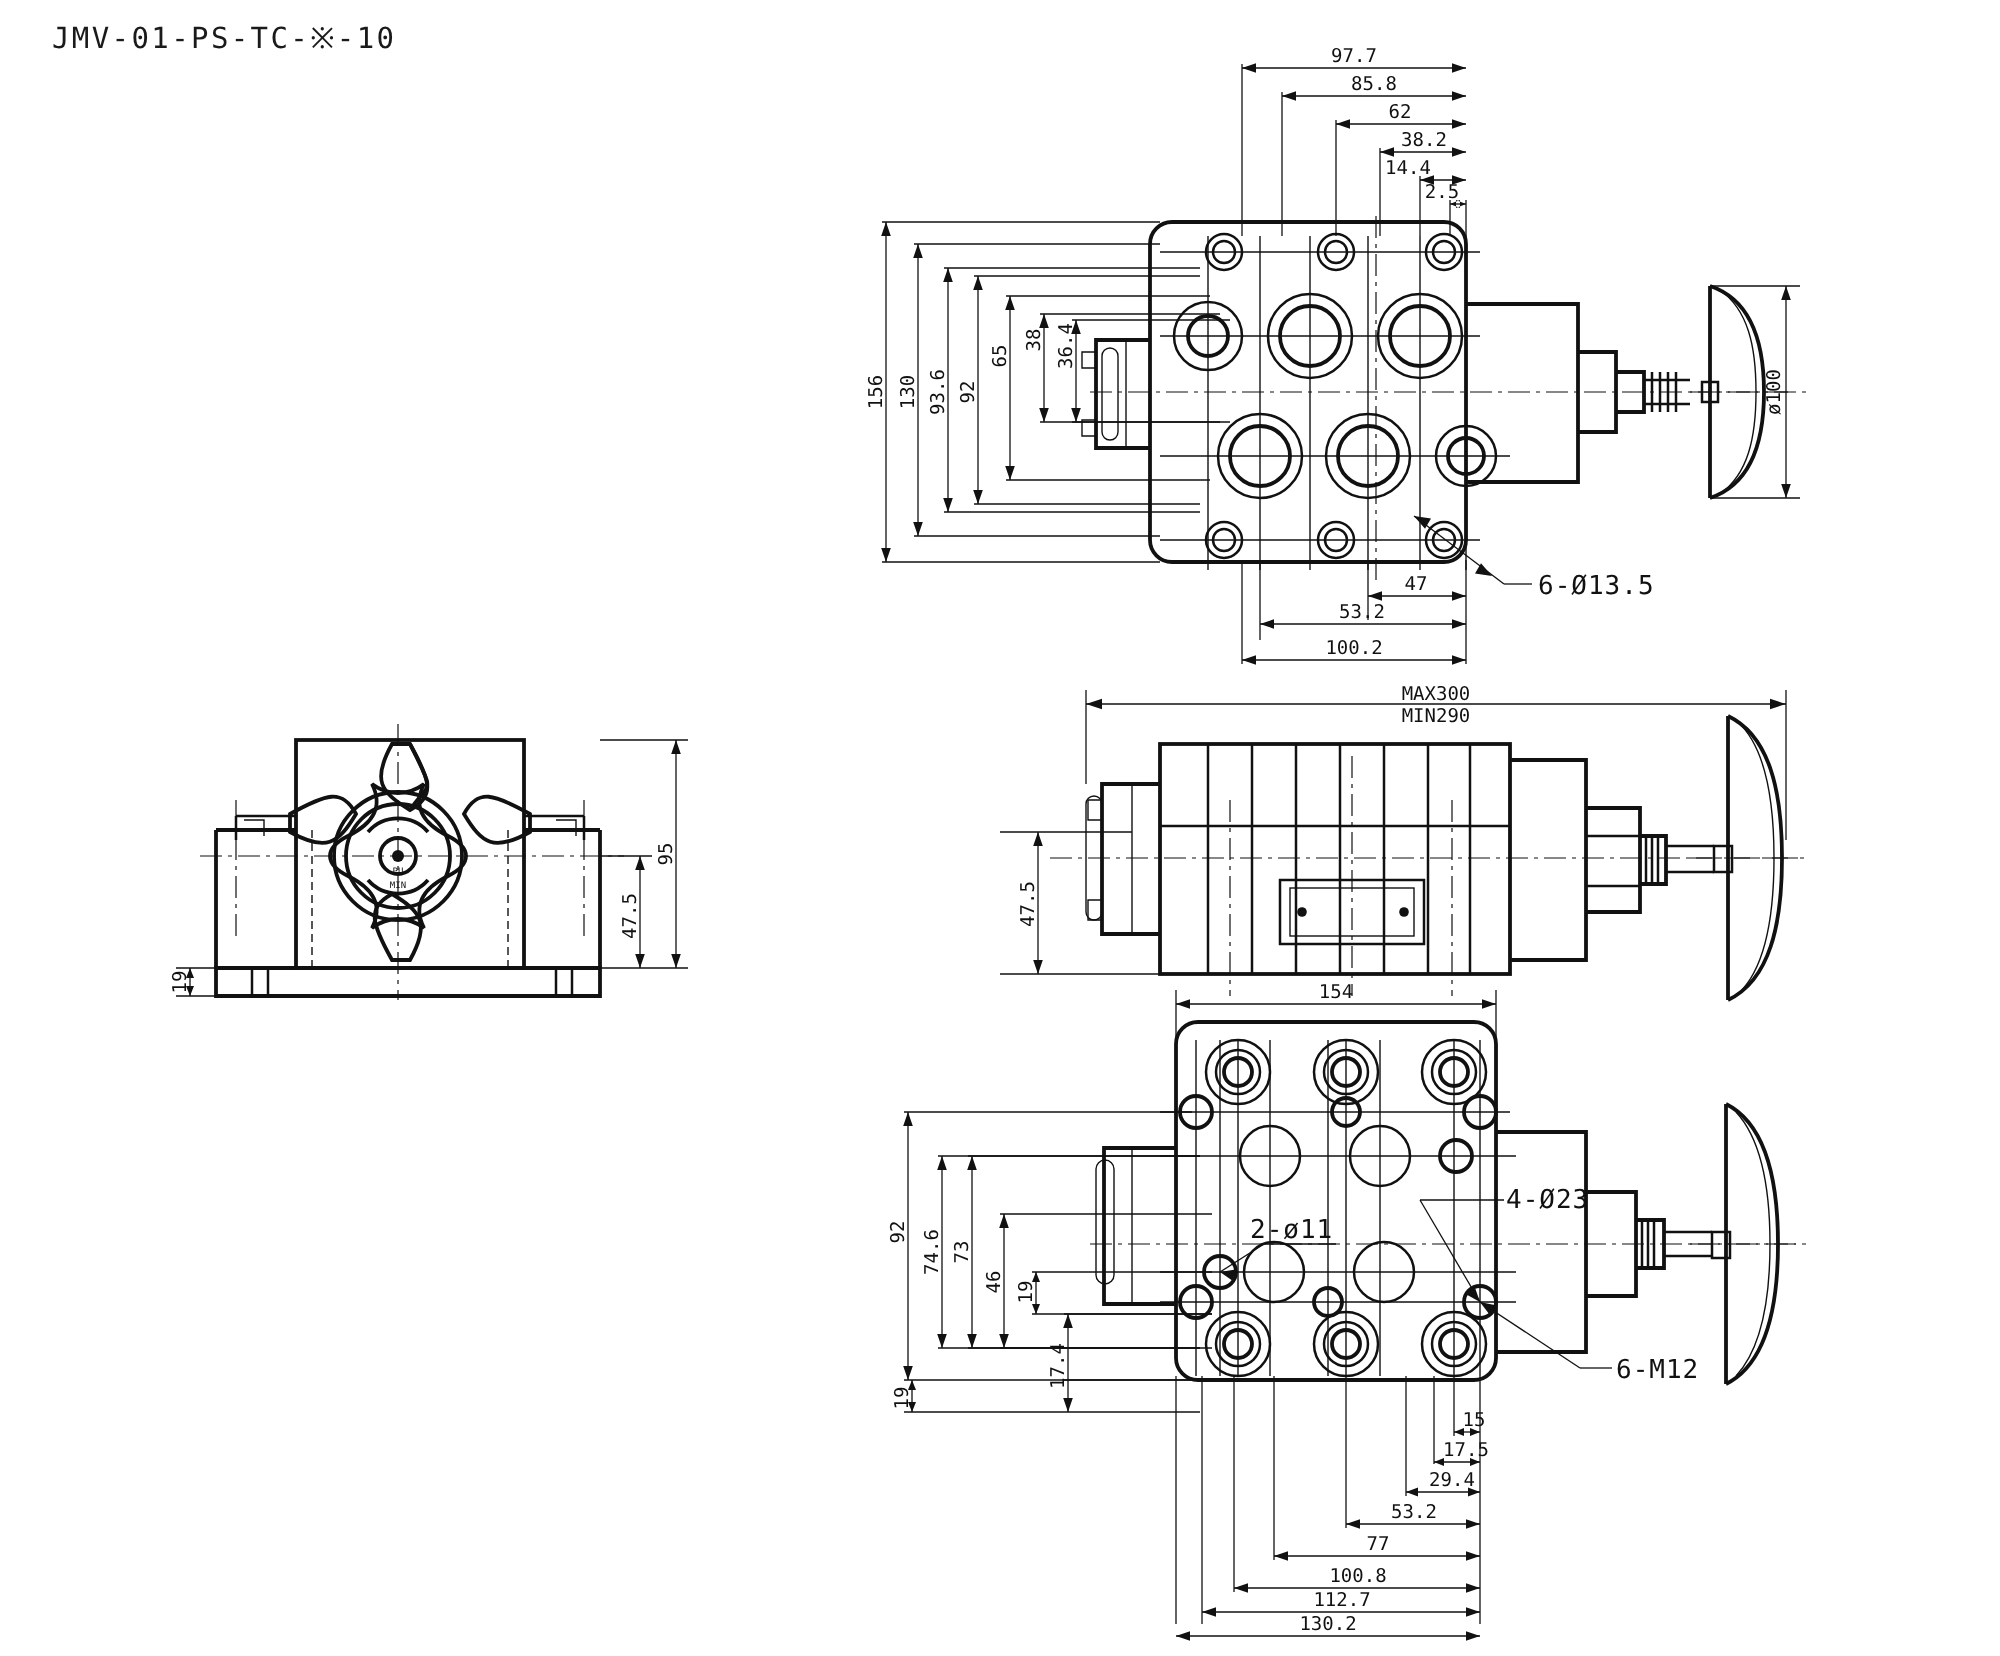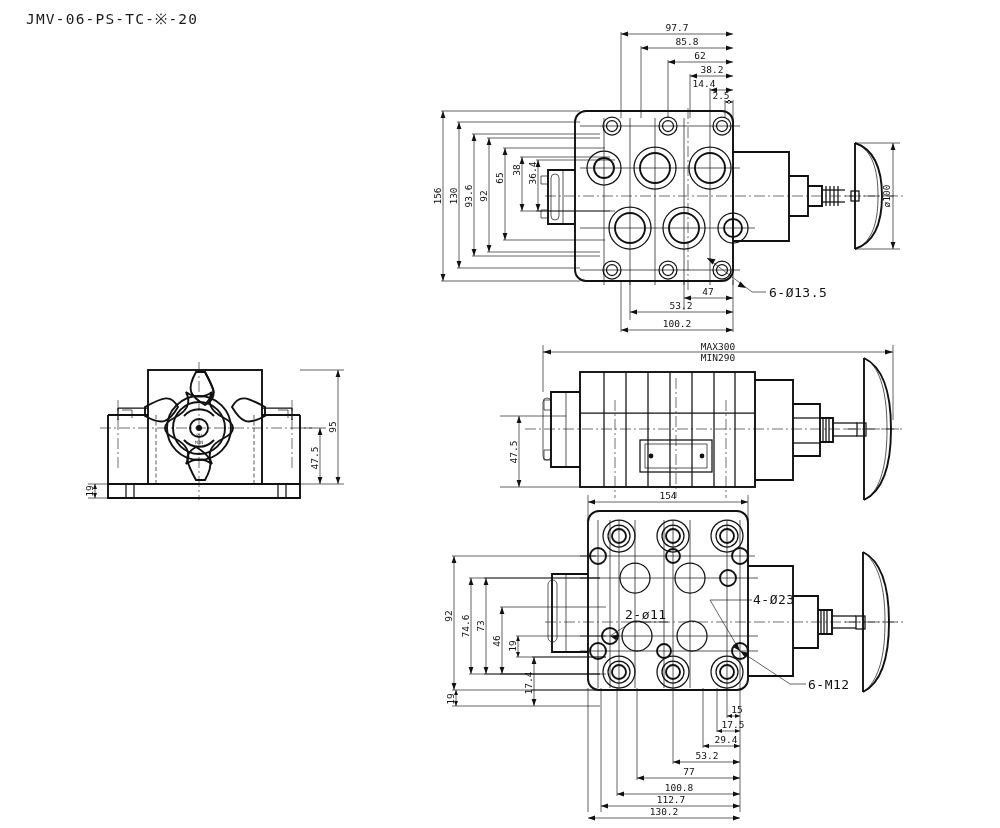--- a/index.html
+++ b/index.html
@@ -34,21 +34,21 @@
   .dim{fill:none;stroke:#111;stroke-width:0.65;}
   .ctr{fill:none;stroke:#111;stroke-width:0.6;stroke-dasharray:11 3 2 3;}
   .hid{fill:none;stroke:#111;stroke-width:0.7;stroke-dasharray:4 2.5;}
   .solidfill{fill:#111;stroke:none;}
 </style>
 </head>
 <body>
 
 <div id="root">
 
-  <div id="part-title">JMV-06-PS-TC-※-20</div>
+  <div id="part-title">JMV-01-PS-TC-※-10</div>
 
   <svg class="dwg" viewBox="0 0 1000 828">
 
     <g>
 
       <line class="ctr" x1="545" y1="196" x2="905" y2="196"></line>
       <line class="ctr" x1="688" y1="108" x2="688" y2="290"></line>
 
       <rect class="obj-h" x="575" y="111" width="158" height="170" rx="11" ry="11"></rect>
 

